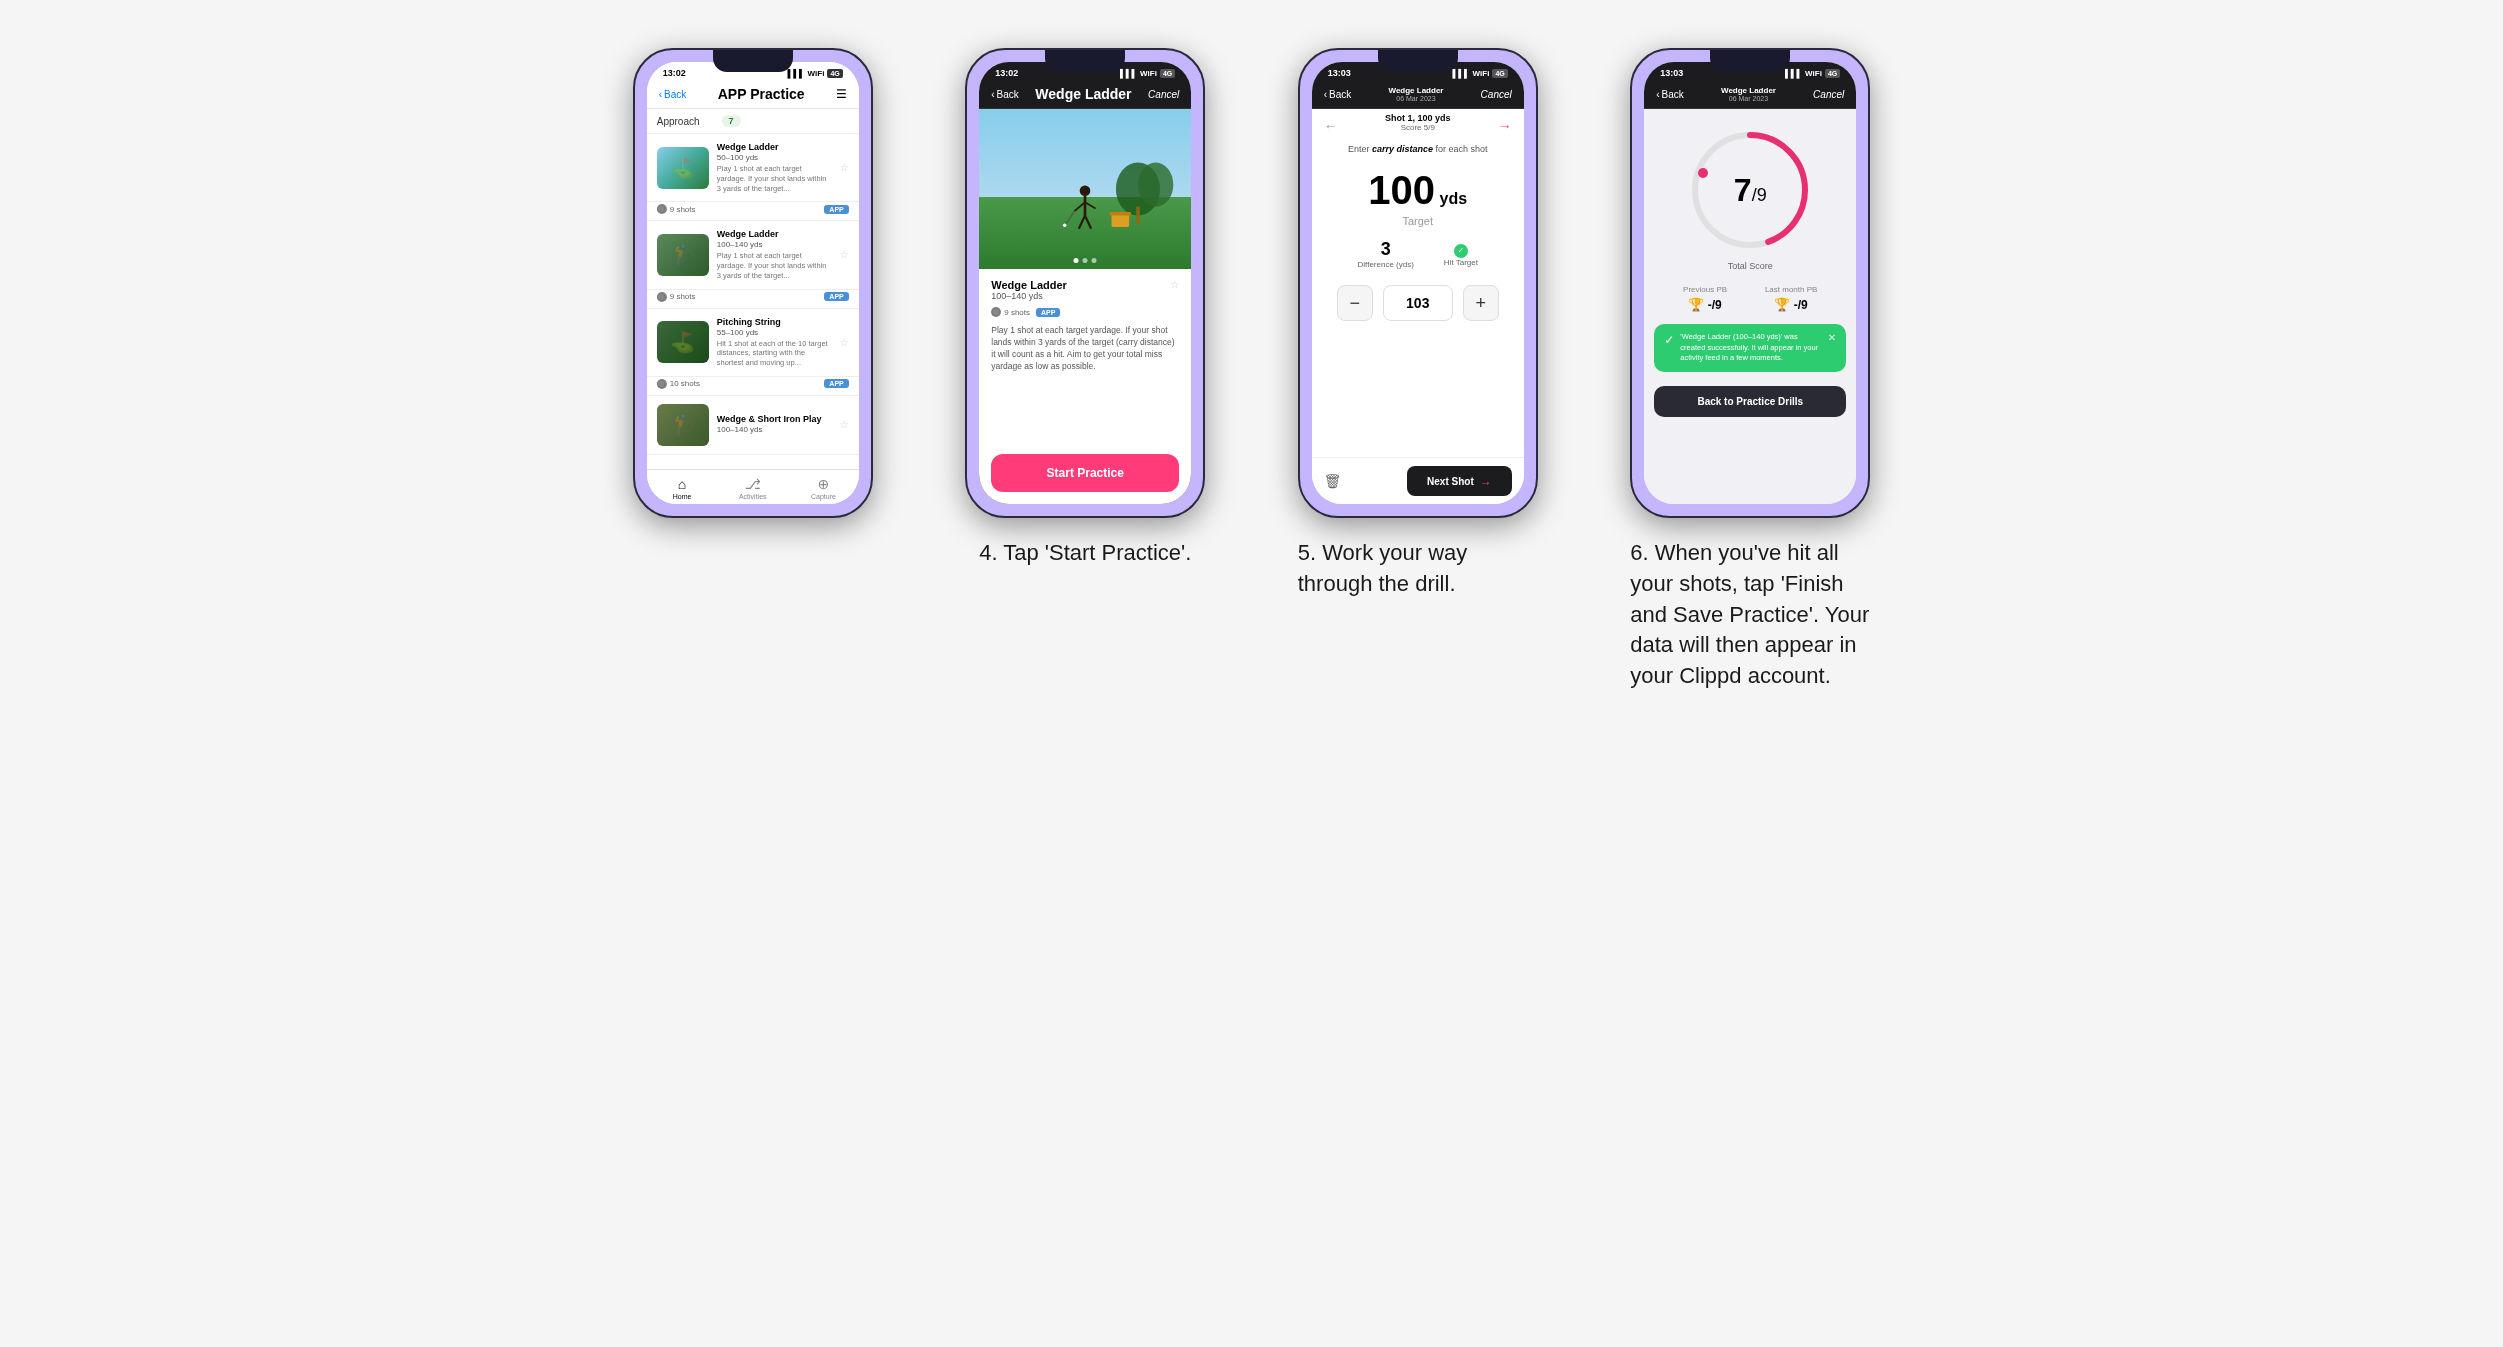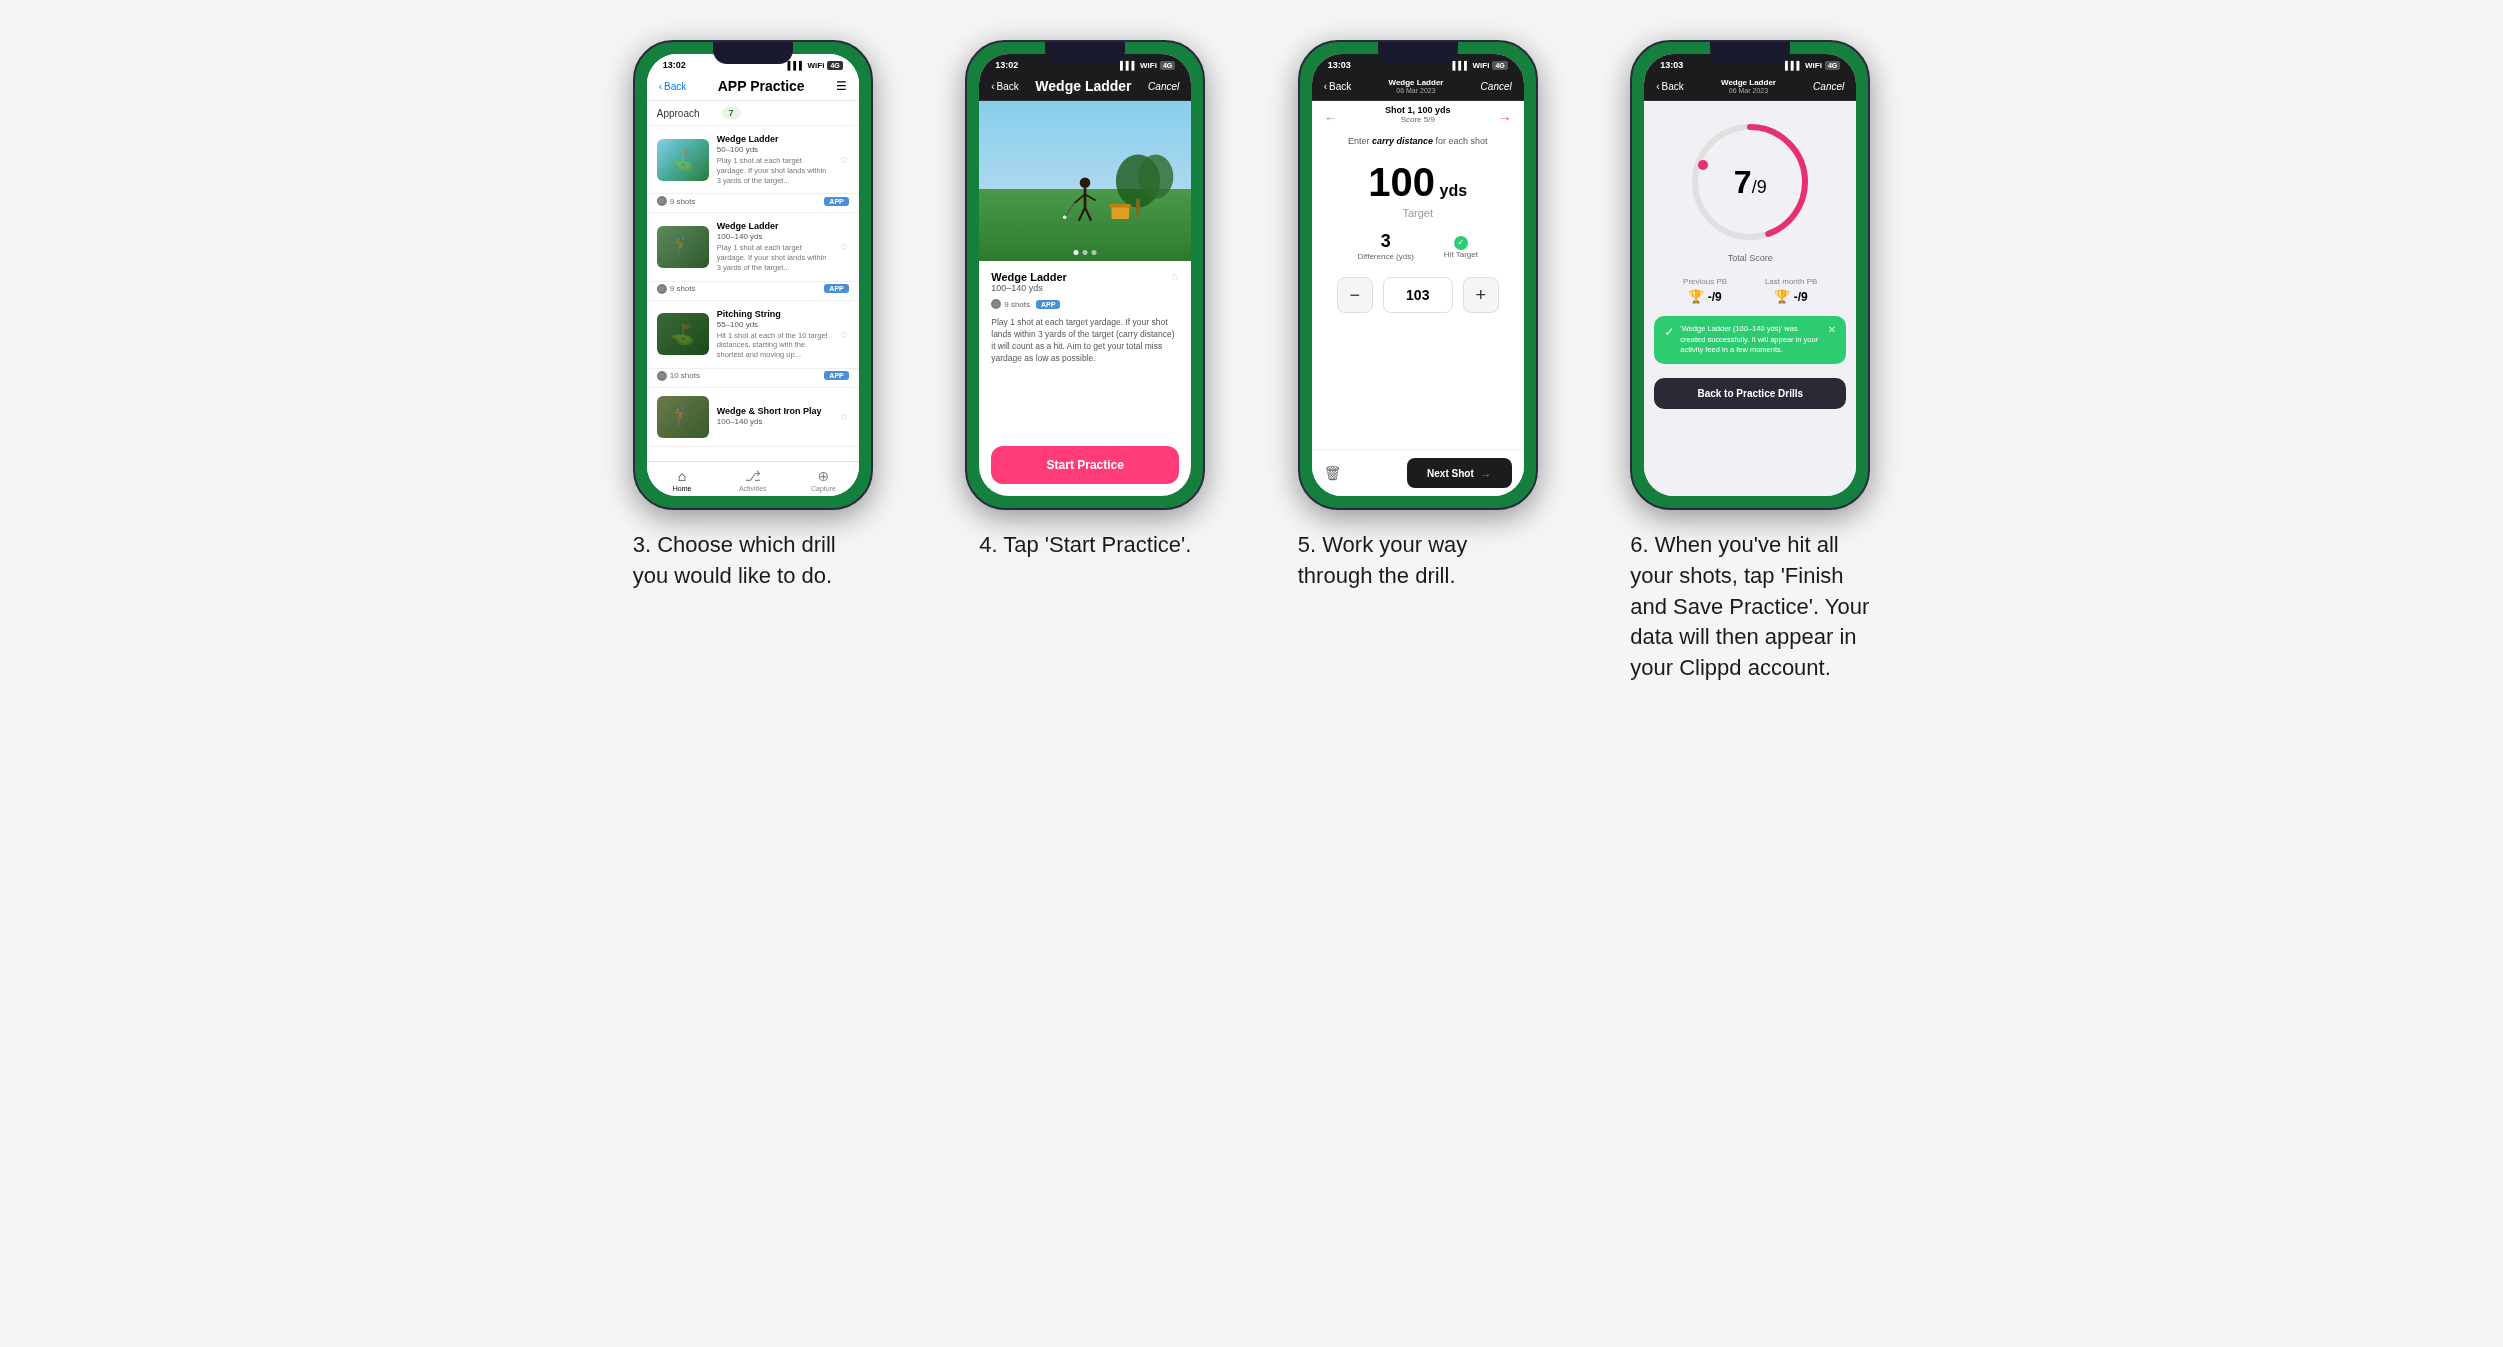--- a/index.html
+++ b/index.html
@@ -23,26 +23,27 @@
       display: flex;
       flex-direction: column;
       align-items: center;
       flex: 1;
       gap: 20px;
     }
     
     .phone {
       width: 240px;
       height: 470px;
-      background: #15803d;
+      background: #c4b5fd;
       border-radius: 40px;
       padding: 12px;
       position: relative;
       box-shadow: 0 8px 30px rgba(0,0,0,0.4);
       border: 2px solid #2a2a3e;
+      margin-top: 8px;
     }
     .phone-notch {
       width: 80px;
       height: 22px;
       background: #1a1a2e;
       border-radius: 0 0 14px 14px;
       position: absolute;
       top: 0;
       left: 50%;
       transform: translateX(-50%);
@@ -585,21 +586,20 @@
             <span class="bottom-nav-icon">⎇</span>
             <span class="bottom-nav-label">Activities</span>
           </div>
           <div class="bottom-nav-item">
             <span class="bottom-nav-icon">⊕</span>
             <span class="bottom-nav-label">Capture</span>
           </div>
         </div>
       </div>
     </div>
-    <p class="caption">3. Choose which drill you would like to do.</p>
   </div>
 
   <div class="phone-section">
     <div class="phone">
       <div class="phone-notch"></div>
       <div class="phone-screen">
         <div class="status-bar">
           <span>13:02</span>
           <div class="status-icons">
             <span>▌▌▌</span>

